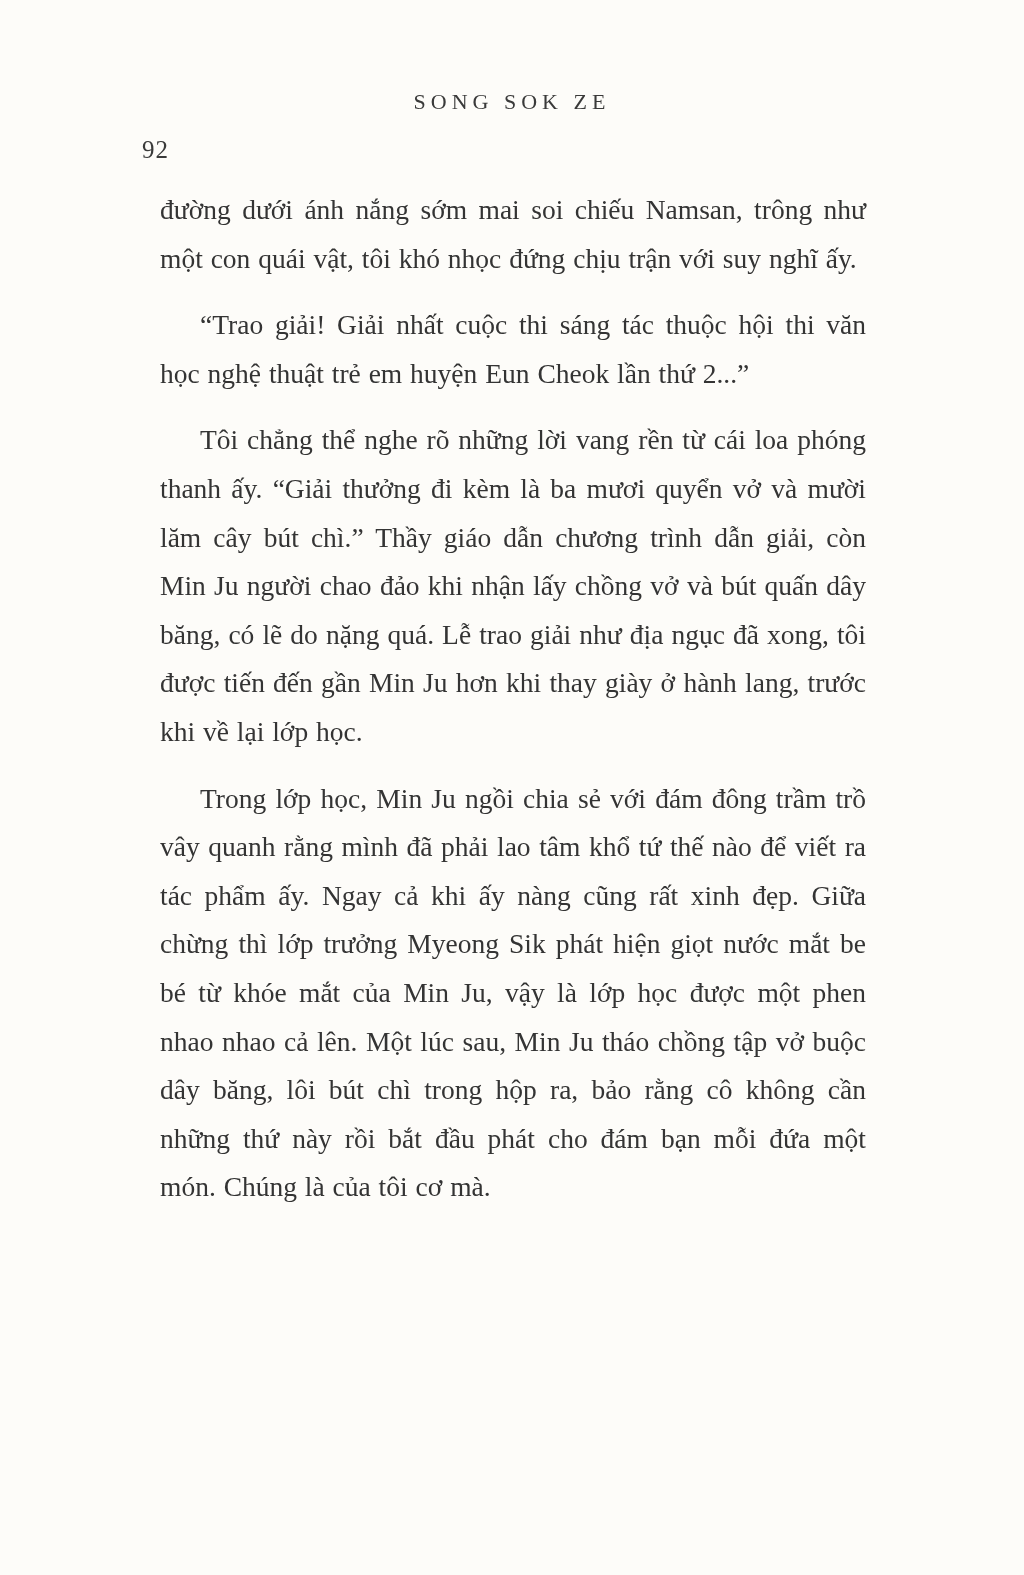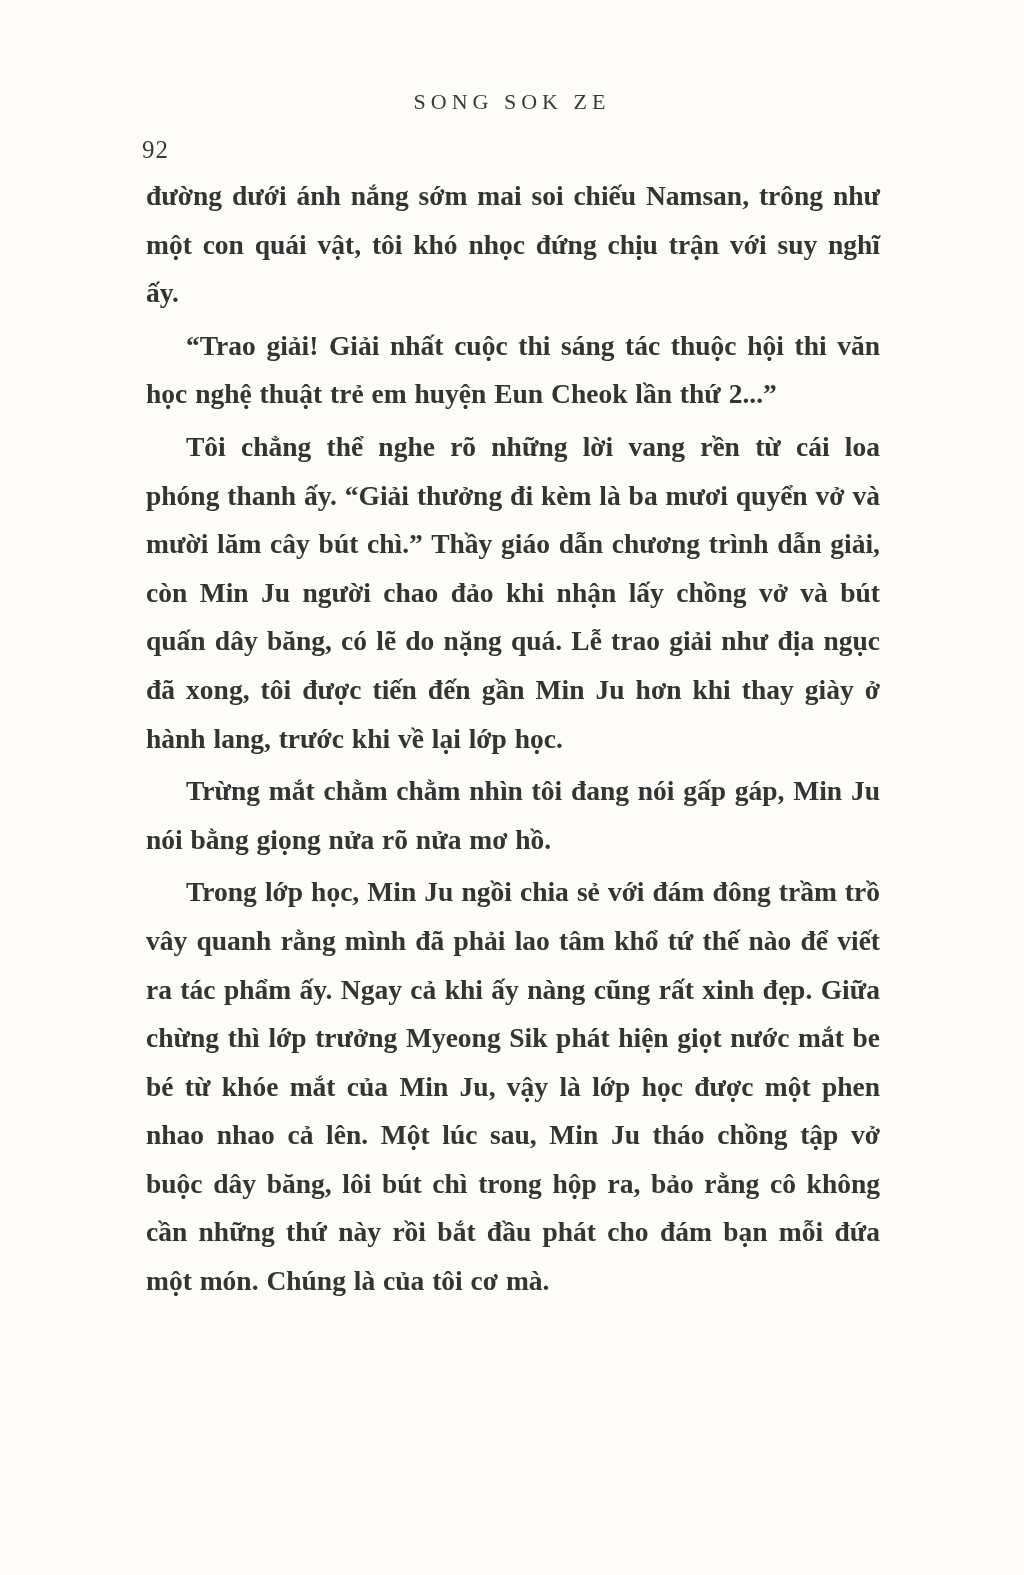--- a/index.html
+++ b/index.html
@@ -43,42 +43,40 @@
     letter-spacing: 5px;
     color: #3a3a3a;
   }
   .text-block {
     position: absolute;
     top: 168px;
     left: 142px;
     width: 742px;
   }
   .text-block p {
-    margin: 4px;
+    margin: 18px;
     font-size: 27.5px;
     line-height: 48.6px;
     text-align: justify;
     text-justify: inter-word;
     color: #343434;
     word-spacing: 1px;
-    font-weight: bold;
   }
   .text-block p.indent {
     text-indent: 40px;
   }
 </style>
 </head>
 <body>
 
 <div class="page">
   <div class="running-head">
     <span class="page-number">92</span>
     <span class="head-title">SONG SOK ZE</span>
   </div>
 
   <div class="text-block">
       <p>đường dưới ánh nắng sớm mai soi chiếu Namsan, trông như một con quái vật, tôi khó nhọc đứng chịu trận với suy nghĩ ấy.</p>
       <p class="indent">“Trao giải! Giải nhất cuộc thi sáng tác thuộc hội thi văn học nghệ thuật trẻ em huyện Eun Cheok lần thứ 2...”</p>
       <p class="indent">Tôi chẳng thể nghe rõ những lời vang rền từ cái loa phóng thanh ấy. “Giải thưởng đi kèm là ba mươi quyển vở và mười lăm cây bút chì.” Thầy giáo dẫn chương trình dẫn giải, còn Min Ju người chao đảo khi nhận lấy chồng vở và bút quấn dây băng, có lẽ do nặng quá. Lễ trao giải như địa ngục đã xong, tôi được tiến đến gần Min Ju hơn khi thay giày ở hành lang, trước khi về lại lớp học.</p>
-      <p class="indent">Trừng mắt chằm chằm nhìn tôi đang nói gấp gáp, Min Ju nói bằng giọng nửa rõ nửa mơ hồ.</p>
       <p class="indent">Trong lớp học, Min Ju ngồi chia sẻ với đám đông trầm trồ vây quanh rằng mình đã phải lao tâm khổ tứ thế nào để viết ra tác phẩm ấy. Ngay cả khi ấy nàng cũng rất xinh đẹp. Giữa chừng thì lớp trưởng Myeong Sik phát hiện giọt nước mắt be bé từ khóe mắt của Min Ju, vậy là lớp học được một phen nhao nhao cả lên. Một lúc sau, Min Ju tháo chồng tập vở buộc dây băng, lôi bút chì trong hộp ra, bảo rằng cô không cần những thứ này rồi bắt đầu phát cho đám bạn mỗi đứa một món. Chúng là của tôi cơ mà.</p>
     </div>
 </div>
 
 </body></html>

